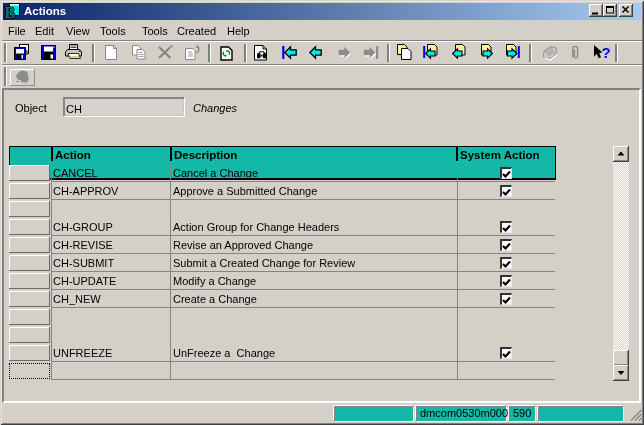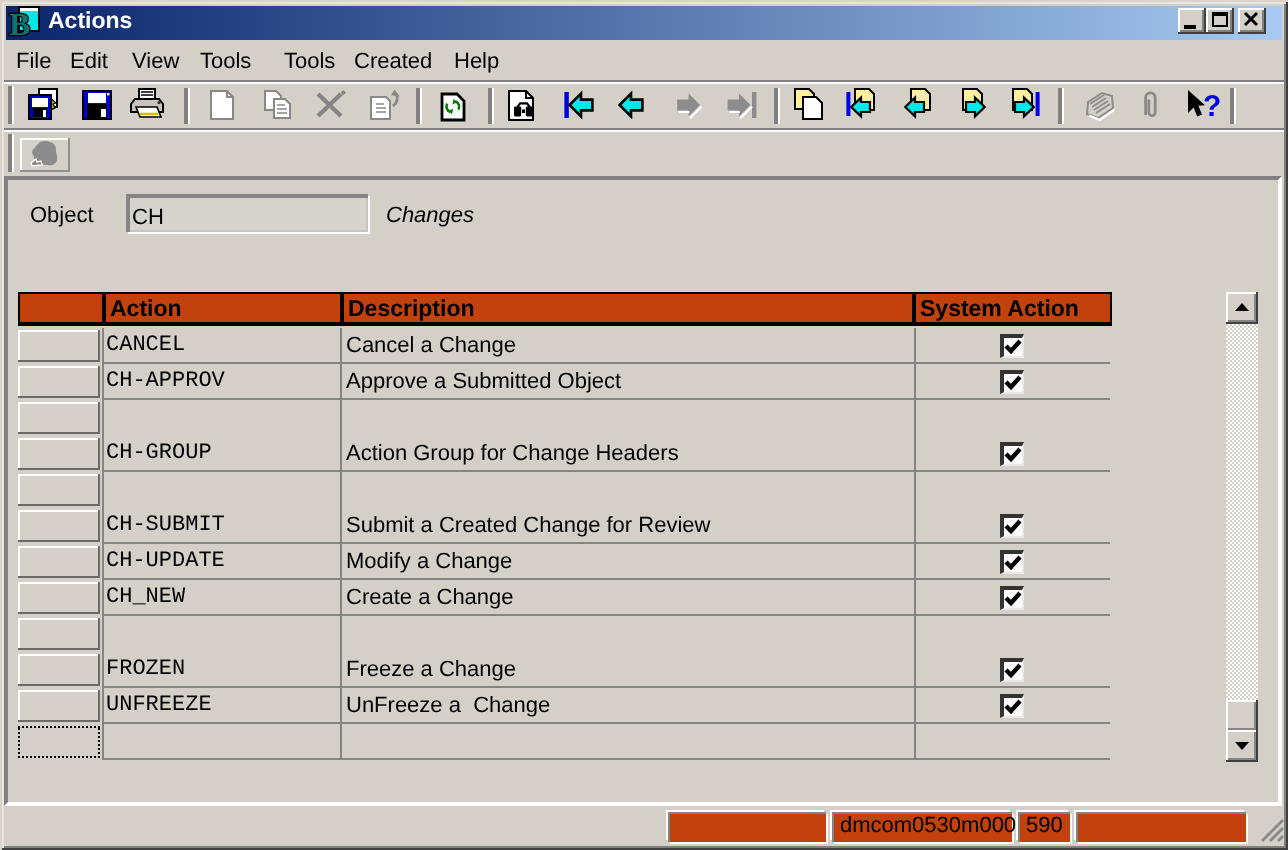--- a/index.html
+++ b/index.html
@@ -25,46 +25,46 @@
 
 #main { left:2px; top:88px; width:639px; height:315px; background:#d4d0c8;
   border:2px solid; border-color:#818181 #fff #fff #818181; }
 
 #obj-label { left:15px; top:102px; }
 #obj-input { left:63px; top:97px; width:121px; height:19px; background:#d6d3cc;
   box-shadow: inset 2px 2px 0 #858585, inset -1px -1px 0 #c8c5be, 1px 1px 0 #fff; text-decoration: underline; }
 #obj-input span { position:absolute; left:3px; top:6px; }
 #obj-changes { left:193px; top:102px;font-style:italic; }
 
-#thead { position:absolute; left:9px; top:146px; width:547px; height:17px; background:#c2410c;
+#thead { position:absolute; left:9px; top:146px; width:547px; height:34px; background:#14b8a6;
   border:1px solid #000; border-bottom:2px solid #000; }
 #thead b { position:absolute; top:2px; font-size:11.5px; }
 .hline { position:absolute; top:0; width:2px; height:14px; background:#000; }
 
 .selbtn { position:absolute; left:9px; width:41px; height:16px; background:#d4d0c8;
   box-shadow: inset -1px -1px 0 #6a6a6a, inset 1px 1px 0 #fff; }
 
 #grid { position:absolute; left:51px; top:164px; width:505px; height:216px; }
 .row { position:absolute; left:0; width:504px; height:18px; border-bottom:1px solid #848484; }
-.row span { position:absolute; top:3px; } .row span:first-child { margin-left:-1px;font-family:Liberation Mono, monospace; }
+.row span { position:absolute; top:3px; } .row span:first-child { margin-left:-1px; }
 .vline { position:absolute; top:0; width:1px; height:216px; background:#848484; }
 #grid .lv { position:absolute; top:0; left:0; width:1px; height:216px; background:#848484; }
 .cb { position:absolute; left:449px; top:3px; width:12px; height:12px; background:#fbfbfb;
   border-top:2px solid #333; border-left:2px solid #333; border-right:1px solid #e8e8e8; border-bottom:1px solid #e8e8e8; }
 #dotted { position:absolute; left:9px; top:363px; width:41px; height:16px;
   border:1px dotted #000; }
 
 #sb { position:absolute; left:613px; top:146px; width:16px; height:235px;
   background-image: linear-gradient(45deg,#fff 25%,transparent 25%,transparent 75%,#fff 75%),
                     linear-gradient(45deg,#fff 25%,transparent 25%,transparent 75%,#fff 75%);
   background-size:2px 2px; background-position:0 0,1px 1px; background-color:#d4d0c8; }
 .sbtn { position:absolute; left:0; width:16px; height:16px; background:#d4d0c8;
   box-shadow: inset -1px -1px 0 #404040, inset 1px 1px 0 #fff, inset -2px -2px 0 #868686; }
 
-.spanel { position:absolute; top:406px; height:15px; background:#c2410c;
+.spanel { position:absolute; top:406px; height:15px; background:#14b8a6;
   box-shadow: inset 1px 1px 0 #848484, -1px -1px 0 #fff, 1px 1px 0 #fff; }
 .spanel span { position:absolute; left:4px; top:1px; }
 </style>
 </head>
 <body>
 <div id="win">
 
   <div id="title" class="abs">
     <svg class="abs" style="left:1px;top:0px" width="19" height="17" viewBox="0 0 19 17">
       <rect x="5.5" y="0.5" width="10" height="12" fill="#00e5e5" stroke="#000"></rect>
@@ -257,56 +257,56 @@
   <div id="grid">
     <div class="row" style="top:0">
         <span style="left:3px">CANCEL</span>
         <span style="left:122px">Cancel a Change</span>
         <div class="cb"><svg width="9" height="9">
             <path d="M1 4 L3.5 6.5 L8 1.5" stroke="#000" stroke-width="2.2" fill="none"></path>
           </svg></div>
       </div>
     <div class="row" style="top:18px">
         <span style="left:3px">CH-APPROV</span>
-        <span style="left:122px">Approve a Submitted Object</span>
+        <span style="left:122px">Approve a Submitted Change</span>
         <div class="cb"><svg width="9" height="9">
             <path d="M1 4 L3.5 6.5 L8 1.5" stroke="#000" stroke-width="2.2" fill="none"></path>
           </svg></div>
       </div>
     <div class="row" style="top:54px">
         <span style="left:3px">CH-GROUP</span>
         <span style="left:122px">Action Group for Change Headers</span>
         <div class="cb"><svg width="9" height="9">
             <path d="M1 4 L3.5 6.5 L8 1.5" stroke="#000" stroke-width="2.2" fill="none"></path>
           </svg></div>
       </div>
+    <div class="row" style="top:72px">
+        <span style="left:3px">CH-REVISE</span>
+        <span style="left:122px">Revise an Approved Change</span>
+        <div class="cb"><svg width="9" height="9">
+            <path d="M1 4 L3.5 6.5 L8 1.5" stroke="#000" stroke-width="2.2" fill="none"></path>
+          </svg></div>
+      </div>
     <div class="row" style="top:108px">
         <span style="left:3px">CH-UPDATE</span>
         <span style="left:122px">Modify a Change</span>
         <div class="cb"><svg width="9" height="9">
             <path d="M1 4 L3.5 6.5 L8 1.5" stroke="#000" stroke-width="2.2" fill="none"></path>
           </svg></div>
       </div>
     <div class="row" style="top:90px">
         <span style="left:3px">CH-SUBMIT</span>
         <span style="left:122px">Submit a Created Change for Review</span>
         <div class="cb"><svg width="9" height="9">
             <path d="M1 4 L3.5 6.5 L8 1.5" stroke="#000" stroke-width="2.2" fill="none"></path>
           </svg></div>
       </div>
     <div class="row" style="top:126px">
         <span style="left:3px">CH_NEW</span>
         <span style="left:122px">Create a Change</span>
-        <div class="cb"><svg width="9" height="9">
-            <path d="M1 4 L3.5 6.5 L8 1.5" stroke="#000" stroke-width="2.2" fill="none"></path>
-          </svg></div>
-      </div>
-    <div class="row" style="top:162px">
-        <span style="left:3px">FROZEN</span>
-        <span style="left:122px">Freeze a Change</span>
         <div class="cb"><svg width="9" height="9">
             <path d="M1 4 L3.5 6.5 L8 1.5" stroke="#000" stroke-width="2.2" fill="none"></path>
           </svg></div>
       </div>
     <div class="row" style="top:180px">
         <span style="left:3px">UNFREEZE</span>
         <span style="left:122px">UnFreeze a&nbsp; Change</span>
         <div class="cb"><svg width="9" height="9">
             <path d="M1 4 L3.5 6.5 L8 1.5" stroke="#000" stroke-width="2.2" fill="none"></path>
           </svg></div>

